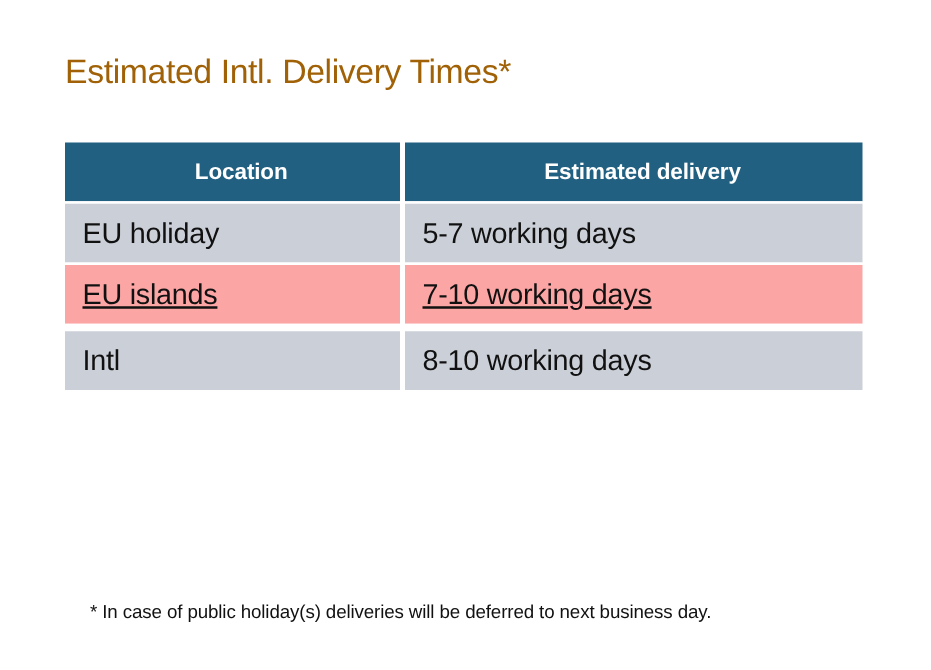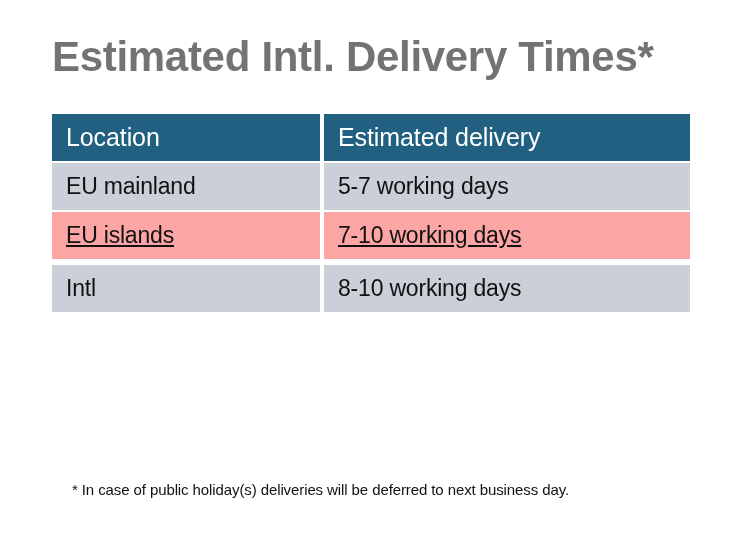--- a/index.html
+++ b/index.html
@@ -21,24 +21,24 @@
     top: 0;
     width: 745px;
     height: 536px;
     background: #ffffff;
   }
 
   .page-title {
     position: absolute;
     left: 52px;
     top: 36px;
-    font-size: 42px;
-    font-weight: 700;
+    font-size: 27px;
+    font-weight: 400;
     letter-spacing: -0.3px;
-    color: #737373;
+    color: #a16207;
     line-height: 42px;
     white-space: nowrap;
   }
 
   .delivery-table {
     position: absolute;
     left: 52px;
     top: 114px;
     width: 638px;
     border-collapse: separate;
@@ -51,24 +51,24 @@
     margin: 0;
   }
 
   .col-location { width: 268px; }
   .col-gap      { width: 4px;  }
   .col-delivery { width: 366px; }
 
   .head-cell {
     background: #216081;
     color: #ffffff;
-    font-size: 25px;
-    font-weight: 400;
+    font-size: 18px;
+    font-weight: 700;
     height: 47px;
-    text-align: left;
+    text-align: center;
     vertical-align: middle;
     letter-spacing: -0.1px;
     white-space: nowrap;
   }
   .head-cell .cell-inner { padding-left: 14px; }
 
   .gap-cell {
     background: #ffffff;
   }
 
@@ -133,21 +133,21 @@
     <tbody>
 
       <tr class="row-spacer">
         <td></td>
         <td></td>
         <td></td>
       </tr>
 
       <tr>
         <td class="body-cell shade-dark">
-          <div class="cell-inner">EU mainland</div>
+          <div class="cell-inner">EU holiday</div>
         </td>
         <td class="gap-cell"></td>
         <td class="body-cell shade-dark">
           <div class="cell-inner">5-7 working days</div>
         </td>
       </tr>
 
       <tr class="row-spacer">
         <td></td>
         <td></td>

